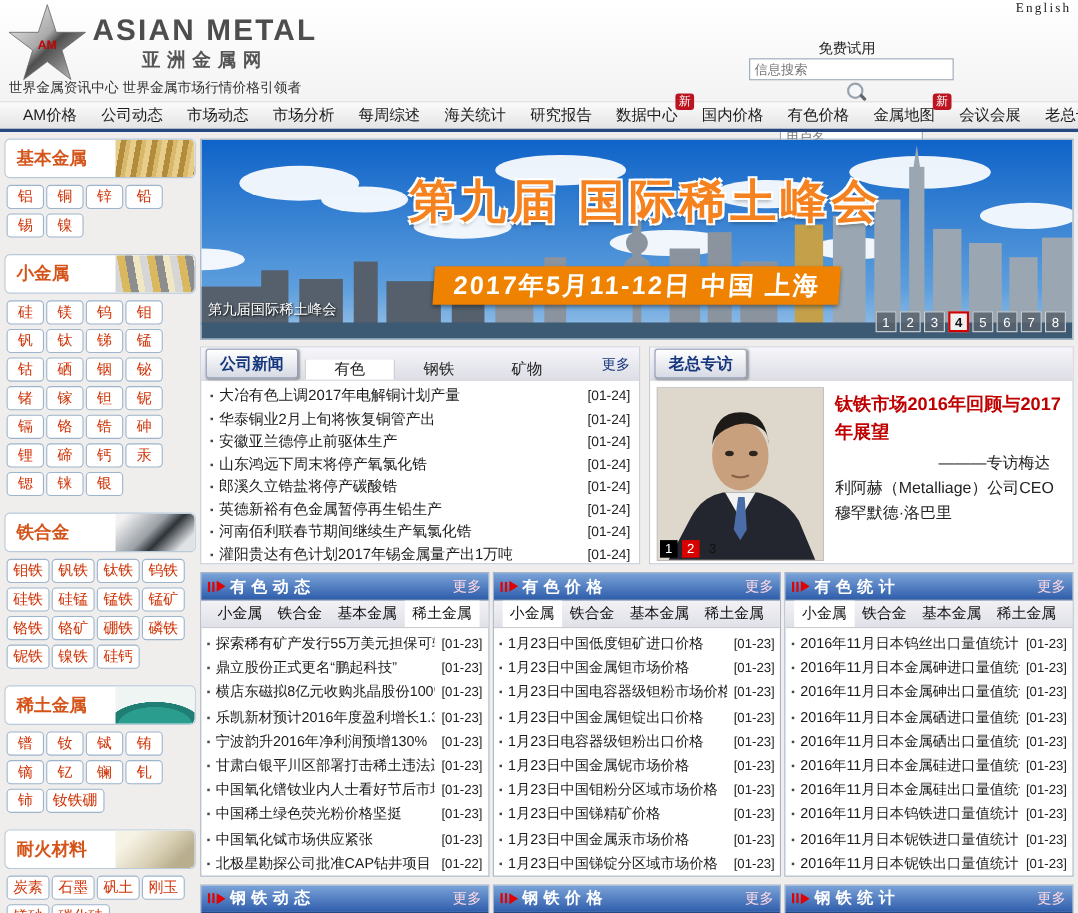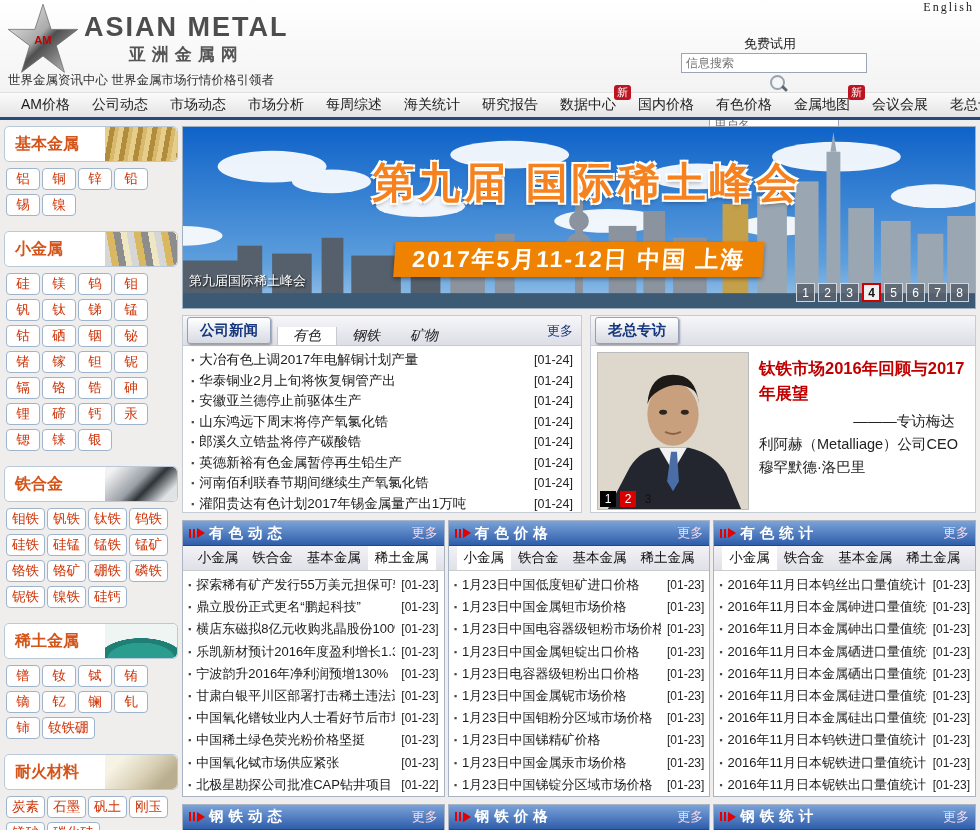--- a/index.html
+++ b/index.html
@@ -64,21 +64,21 @@
   .banner-caption { position:absolute; left:6px; bottom:18px; color:#fff; font-size:13px; text-shadow:1px 1px 2px #000; }
   .banner-pages { position:absolute; right:6px; bottom:6px; display:flex; gap:3px; }
   .bpage { width:19px; height:19px; background:rgba(88,98,108,.85); border:1px solid #cfd5da; color:#fff; font-size:12px; display:flex; align-items:center; justify-content:center; cursor:pointer; }
   .bpage.on { background:#f0f0f0; border:2px solid #cc0000; color:#111; font-weight:bold; }
 
   
   .row1 { display:flex; gap:8px; margin-top:6px; }
   .news-box { flex:0 0 400px; height:198px; background:#fff; border:1px solid #c6ccd6; }
   .tab-row { height:30px; background:linear-gradient(#f6f6fa,#dddee6); border-bottom:1px solid #c9c9d2; display:flex; align-items:flex-end; }
   .main-tab { align-self:center; margin:0 6px 0 4px; background:linear-gradient(#ffffff,#d7dae3); border:1px solid #93a0b8; border-radius:3px; box-shadow:1px 1px 2px rgba(0,0,0,.35); color:#16377d; font-weight:bold; font-size:14.5px; padding:3px 12px; cursor:pointer; white-space:nowrap; }
-  .tab { display:flex; align-items:center; padding:0 15px; font-size:14px; color:#222; cursor:pointer;font-style:italic; }
+  .tab { display:flex; align-items:center; padding:0 26px; font-size:14px; color:#222; cursor:pointer; }
   .tab.on { background:#fff; border-left:1px solid #c9c9d2; border-right:1px solid #c9c9d2; }
   .more-link { margin-left:auto; align-self:center; font-size:13px; color:#16377d; padding-right:8px; cursor:pointer; white-space:nowrap; }
   .news-list { padding:4px 8px 0 8px; }
   .nrow { display:flex; align-items:center; height:20.5px; }
   .blt { color:#444; font-size:9px; margin-right:5px; }
   .ntext { flex:1; font-size:13.5px; color:#1b1b1b; white-space:nowrap; overflow:hidden; cursor:pointer; }
   .ndate { font-size:12.5px; color:#222; margin-left:6px; white-space:nowrap; }
 
   .iv-box { flex:1; min-width:0; height:198px; background:#fff; border:1px solid #c6ccd6; }
   .iv-body { display:flex; padding:6px; }

